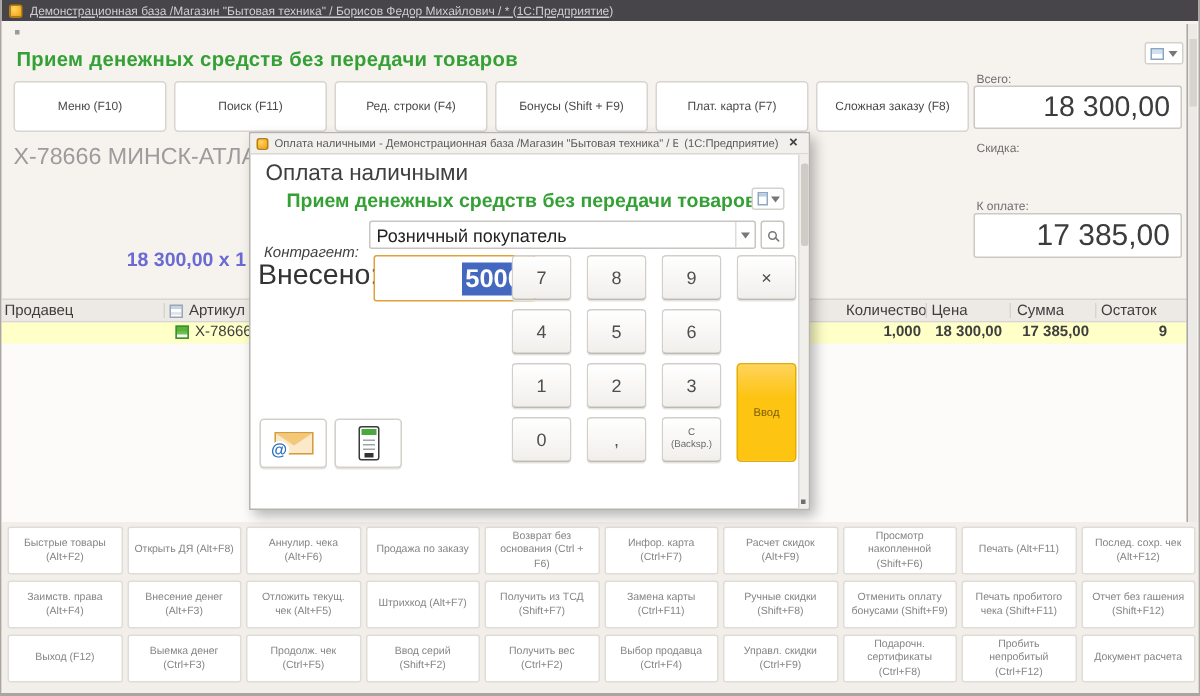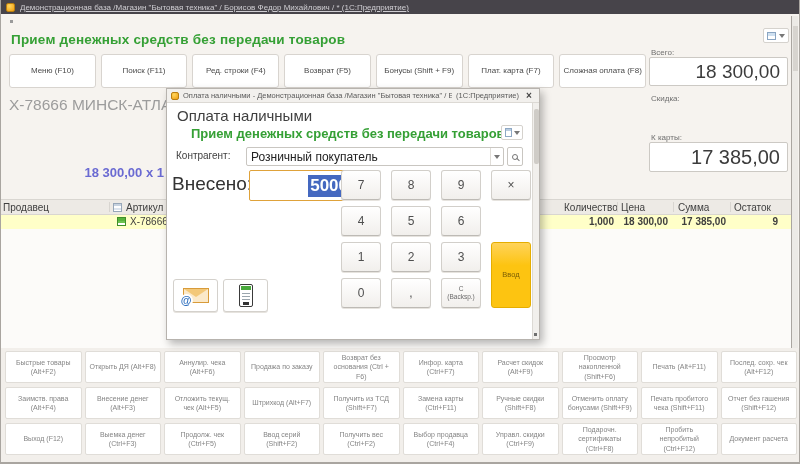--- a/index.html
+++ b/index.html
@@ -63,21 +63,21 @@
             background:radial-gradient(circle at 35% 30%,#ffd75e,#f09d10);border:1px solid #b97f10;}
   .dlg-title{flex:1;font-size:7.5px;color:#5a5a5a;white-space:nowrap;overflow:hidden;}
   .dlg-suffix{font-size:7.5px;color:#5a5a5a;white-space:nowrap;}
   .dlg-close{width:12px;font-size:10px;font-weight:bold;color:#444;text-align:center;line-height:12px;}
   .dlg-body{position:relative;height:236px;}
   .dlg-subtitle{position:absolute;left:10px;top:4px;font-size:15px;color:#3f3f3f;}
   .dlg-heading{position:absolute;left:24px;top:23px;font-size:13px;font-weight:bold;color:#35a035;}
   .dlg-head-btn{position:absolute;left:334px;top:22px;width:22px;height:15px;background:#fff;border:1px solid #d5d2cd;
                 border-radius:2px;display:flex;align-items:center;justify-content:center;gap:2px;}
   .mini-doc{width:7px;height:9px;background:#fff;border:1px solid #8ea8c4;box-shadow:inset 0 2px 0 #b9cce0;}
-  .cp-label{position:absolute;left:9px;top:47px;font-size:10px;color:#3f3f3f;}
+  .cp-label{position:absolute;left:9px;top:60px;font-size:10px;color:#3f3f3f;font-style:italic;}
   .cp-input{position:absolute;left:79px;top:44px;width:258px;height:19px;background:#fff;border:1px solid #c9c6c1;
             border-radius:2px;display:flex;align-items:center;}
   .cp-text{flex:1;font-size:12px;color:#222;padding-left:4px;white-space:nowrap;overflow:hidden;}
   .cp-drop{width:13px;height:100%;border-left:1px solid #e0ddd8;display:flex;align-items:center;justify-content:center;}
   .cp-open{position:absolute;left:340px;top:44px;width:16px;height:19px;background:#fff;border:1px solid #c9c6c1;
            border-radius:2px;display:flex;align-items:center;justify-content:center;}
   .loupe{width:6px;height:6px;border:1px solid #777;border-radius:50%;position:relative;}
   .loupe:after{content:"";position:absolute;width:4px;height:1px;background:#777;transform:rotate(45deg);right:-3px;bottom:-1px;}
   .amount-label{position:absolute;left:5px;top:70px;font-size:19px;color:#333;}
   .amount-input{position:absolute;left:82px;top:67px;width:108px;height:31px;background:#fff;border:1px solid #dfa23a;
@@ -123,30 +123,29 @@
 
   <div class="report-btn">
     <span class="mini-sheet"></span>
     <span class="caret"></span>
   </div>
 
   <div class="toolbar">
       <div class="tb-btn">Меню (F10)</div>
       <div class="tb-btn">Поиск (F11)</div>
       <div class="tb-btn">Ред. строки (F4)</div>
-      <div class="tb-btn">Возврат (F5)</div>
       <div class="tb-btn">Бонусы (Shift + F9)</div>
       <div class="tb-btn">Плат. карта (F7)</div>
-      <div class="tb-btn">Сложная оплата (F8)</div>
+      <div class="tb-btn">Сложная заказу (F8)</div>
     </div>
 
   <div class="tot-label" style="top:48px">Всего:</div>
   <div class="tot-box" style="top:57px;height:29px;font-size:19px">18 300,00</div>
   <div class="tot-label" style="top:94px">Скидка:</div>
-  <div class="tot-label" style="top:133px">К карты:</div>
+  <div class="tot-label" style="top:133px">К оплате:</div>
   <div class="tot-box" style="top:142px;height:30px;font-size:20px">17 385,00</div>
 
   <div class="product-name">X-78666 МИНСК-АТЛАНТ</div>
   <div class="qty-line">18 300,00  x 1</div>
 
   <div class="tbl-head">
     <span class="lbl" style="left:2px">Продавец</span>
     <span class="hd-sep" style="left:108px"></span>
     <span class="col-icon" style="left:112px"></span>
     <span class="lbl" style="left:125px">Артикул</span>

